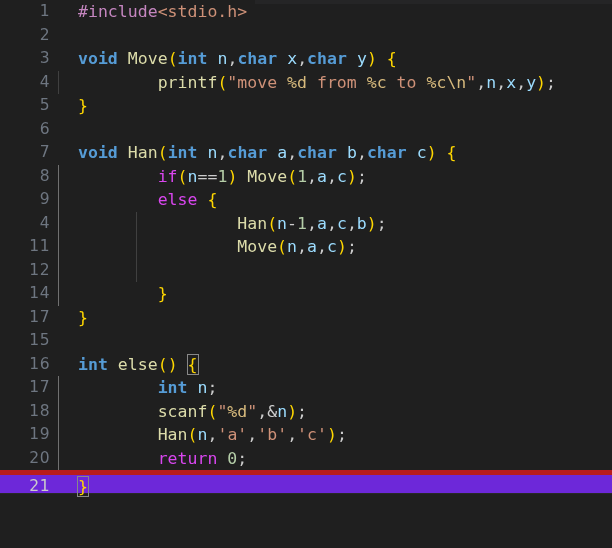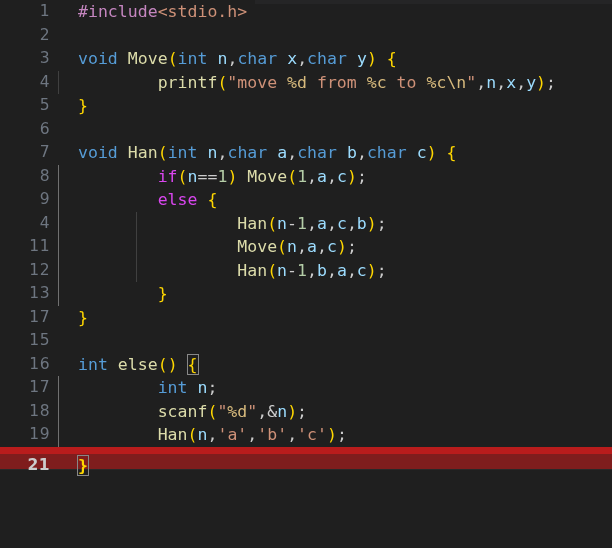--- a/index.html
+++ b/index.html
@@ -68,24 +68,23 @@
     left: 58px;
     top: 0;
     color: #cccccc;
     letter-spacing: 0.02px;
     margin-left: 20px;
   }
 
   
   .line.active {
     box-sizing: border-box;
-    border-top: 7px solid #b91c1c;
+    border-top: 5px solid #b91c1c;
     border-bottom: 1px solid #282828;
-    background: #7f1d1d;
-    font-weight: bold;
+    background: #6d28d9;
   }
 
   
   .guide {
     position: absolute;
     top: 0;
     width: 1px;
     height: 23.5px;
     background: #404040;
   }
@@ -93,21 +92,21 @@
     background: #707070;
   }
 
   
   .bmatch {
     outline: 1px solid #888888;
     outline-offset: 0px;
   }
 
   
-  .kw       { color: #569cd6; }  
+  .kw       { color: #569cd6; font-weight: bold; }  
   .ctrl     { color: #d946ef; }  
   .pre      { color: #c586c0; }  
   .preval   { color: #ce9178; }  
   .fn       { color: #dcdcaa; }  
   .var      { color: #9cdcfe; }  
   .num      { color: #b5cea8; }  
   .str      { color: #ce9178; }  
   .esc      { color: #d7ba7d; }  
   .op       { color: #cccccc; }  
   .b1       { color: #ffd700; }  
@@ -180,25 +179,24 @@
       <span class="ln">11</span>
       <span class="guide active" style="left:58px;"></span>
       <span class="guide" style="left:136px;"></span>
       <span class="code">                <span class="fn">Move</span><span class="b1">(</span><span class="var">n</span><span class="op">,</span><span class="var">a</span><span class="op">,</span><span class="var">c</span><span class="b1">)</span><span class="op">;</span></span>
     </div>
 
     <div class="line">
       <span class="ln">12</span>
       <span class="guide active" style="left:58px;"></span>
       <span class="guide" style="left:136px;"></span>
-      <span class="code">                <span class="fn">Han</span><span class="b1">(</span><span class="var">n</span><span class="op">-</span><span class="num">1</span><span class="op">,</span><span class="var">b</span><span class="op">,</span><span class="var">a</span><span class="op">,</span><span class="var">c</span><span class="b1">)</span><span class="op">;</span></span>
-    </div>
-
-    <div class="line">
-      <span class="ln">13</span>
+    </div>
+
+    <div class="line">
+      <span class="ln">14</span>
       <span class="guide active" style="left:58px;"></span>
       <span class="code">        <span class="b1">}</span></span>
     </div>
 
     <div class="line">
       <span class="ln">17</span>
       <span class="code"><span class="b1">}</span></span>
     </div>
 
     <div class="line">
@@ -222,20 +220,25 @@
       <span class="guide active" style="left:58px;"></span>
       <span class="code">        <span class="fn">scanf</span><span class="b1">(</span><span class="str">"</span><span class="esc">%d</span><span class="str">"</span><span class="op">,&amp;</span><span class="var">n</span><span class="b1">)</span><span class="op">;</span></span>
     </div>
 
     <div class="line">
       <span class="ln">19</span>
       <span class="guide active" style="left:58px;"></span>
       <span class="code">        <span class="fn">Han</span><span class="b1">(</span><span class="var">n</span><span class="op">,</span><span class="str">'a'</span><span class="op">,</span><span class="str">'b'</span><span class="op">,</span><span class="str">'c'</span><span class="b1">)</span><span class="op">;</span></span>
     </div>
 
+    <div class="line">
+      <span class="ln">20</span>
+      <span class="guide active" style="left:58px;"></span>
+      <span class="code">        <span class="ctrl">return</span> <span class="num">0</span><span class="op">;</span></span>
+    </div>
 
     <div class="line active">
       <span class="ln">21</span>
       <span class="code"><span class="b1 bmatch">}</span></span>
     </div>
 
   </div>
 </div>
 
 </body></html>

